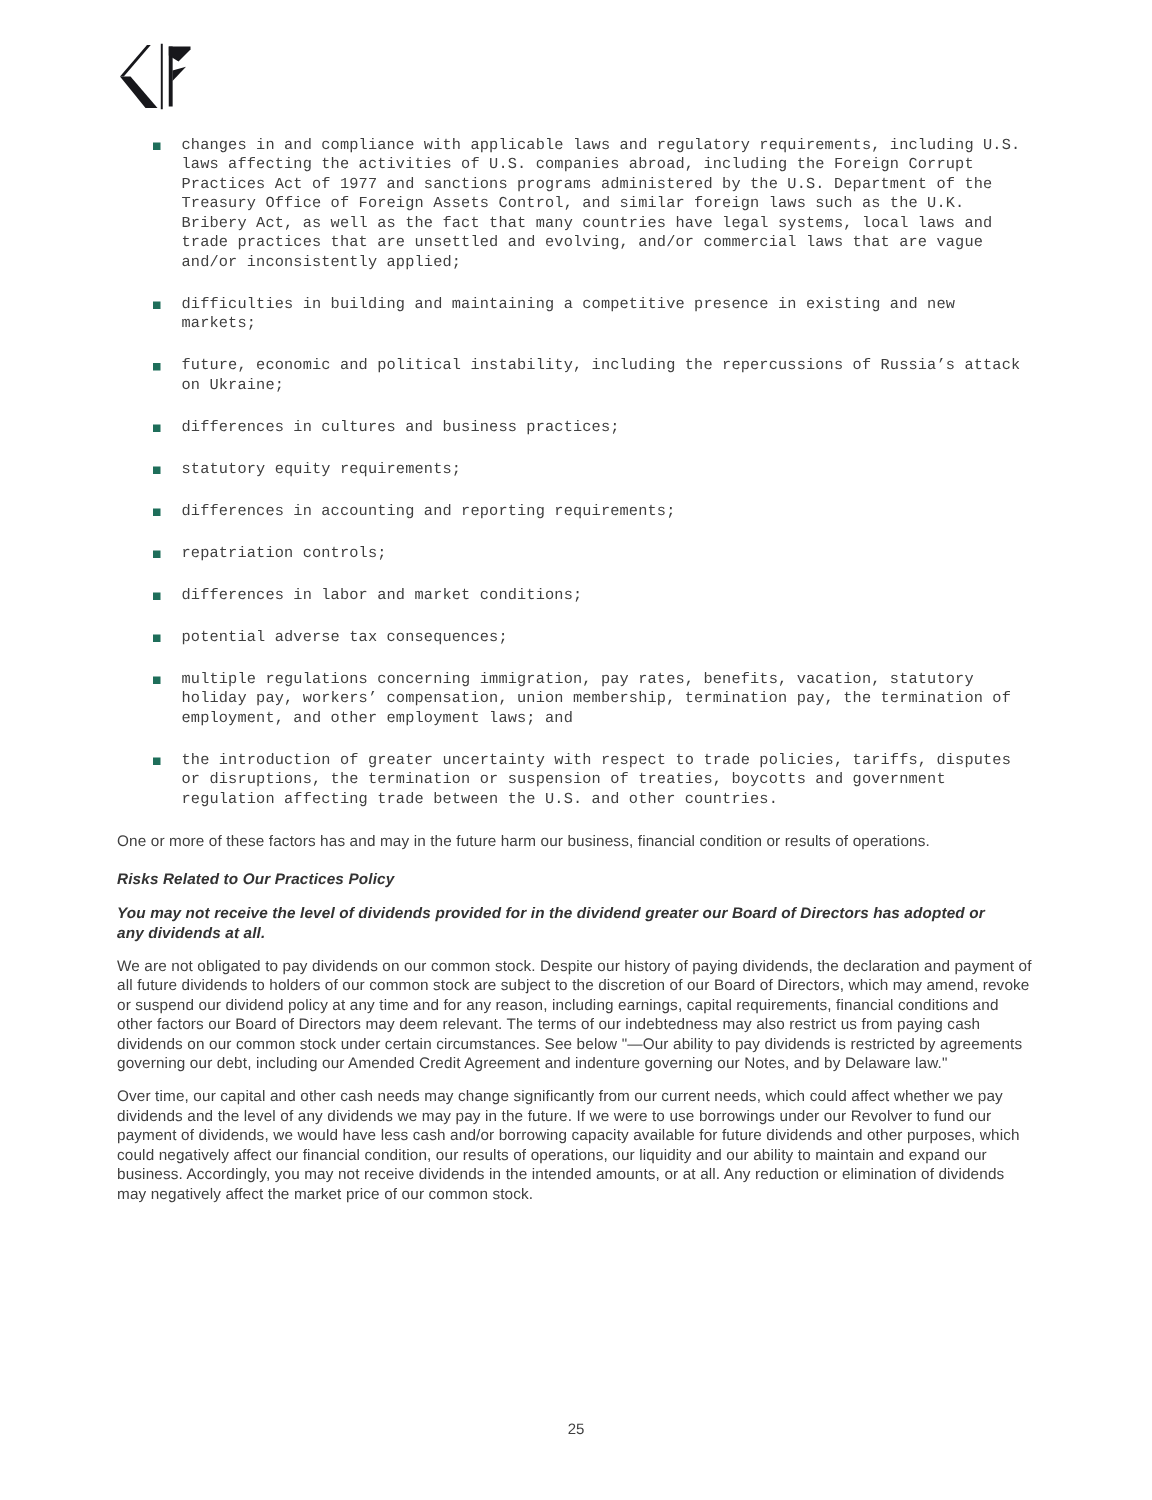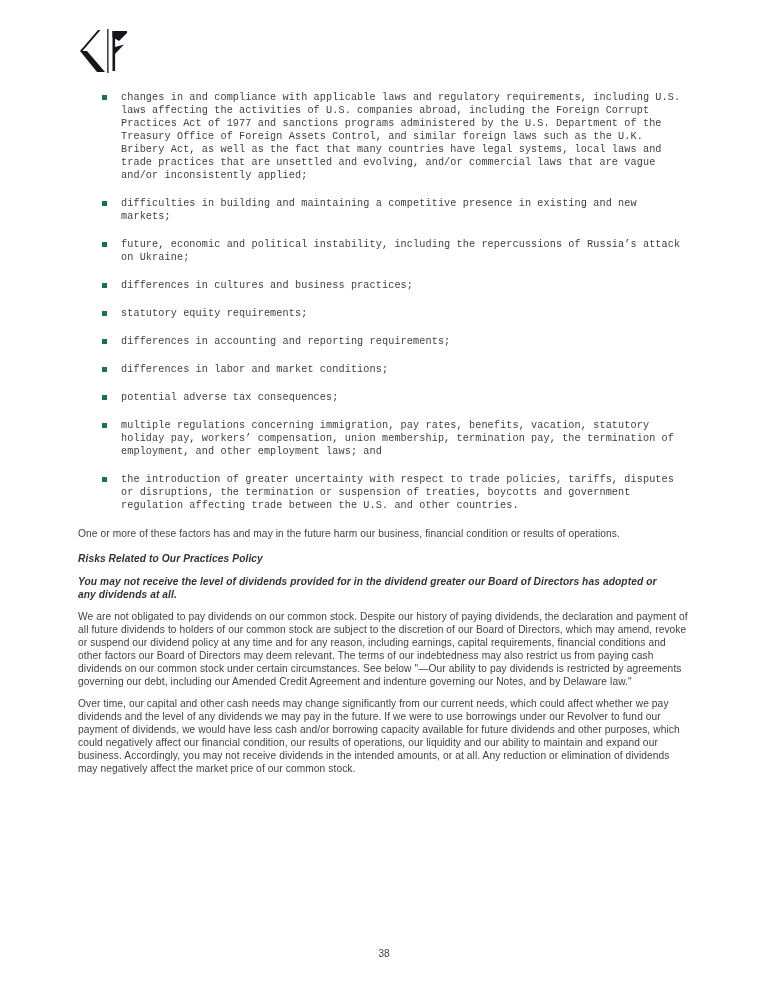--- a/index.html
+++ b/index.html
@@ -124,20 +124,24 @@
       <li class="bullet-item">
         <span class="bullet-square"></span>
         <span class="bullet-text">statutory equity requirements;</span>
       </li>
       <li class="bullet-item">
         <span class="bullet-square"></span>
         <span class="bullet-text">differences in accounting and reporting requirements;</span>
       </li>
       <li class="bullet-item">
         <span class="bullet-square"></span>
+        <span class="bullet-text">repatriation controls;</span>
+      </li>
+      <li class="bullet-item">
+        <span class="bullet-square"></span>
         <span class="bullet-text">differences in labor and market conditions;</span>
       </li>
       <li class="bullet-item">
         <span class="bullet-square"></span>
         <span class="bullet-text">potential adverse tax consequences;</span>
       </li>
       <li class="bullet-item">
         <span class="bullet-square"></span>
         <span class="bullet-text">multiple regulations concerning immigration, pay rates, benefits, vacation, statutory holiday pay, workers’ compensation, union membership, termination pay, the termination of employment, and other employment laws; and</span>
       </li>
@@ -152,15 +156,15 @@
     <h3 class="section-heading">Risks Related to Our Practices Policy</h3>
 
     <h4 class="sub-heading">You may not receive the level of dividends provided for in the dividend greater our Board of Directors has adopted or any dividends at all.</h4>
 
     <p class="body-text">We are not obligated to pay dividends on our common stock. Despite our history of paying dividends, the declaration and payment of all future dividends to holders of our common stock are subject to the discretion of our Board of Directors, which may amend, revoke or suspend our dividend policy at any time and for any reason, including earnings, capital requirements, financial conditions and other factors our Board of Directors may deem relevant. The terms of our indebtedness may also restrict us from paying cash dividends on our common stock under certain circumstances. See below "—Our ability to pay dividends is restricted by agreements governing our debt, including our Amended Credit Agreement and indenture governing our Notes, and by Delaware law."</p>
 
     <p class="body-text">Over time, our capital and other cash needs may change significantly from our current needs, which could affect whether we pay dividends and the level of any dividends we may pay in the future. If we were to use borrowings under our Revolver to fund our payment of dividends, we would have less cash and/or borrowing capacity available for future dividends and other purposes, which could negatively affect our financial condition, our results of operations, our liquidity and our ability to maintain and expand our business. Accordingly, you may not receive dividends in the intended amounts, or at all. Any reduction or elimination of dividends may negatively affect the market price of our common stock.</p>
 
   </div>
 
-  <div class="page-number">38</div>
+  <div class="page-number">25</div>
 
 </div>
 
 </body></html>

